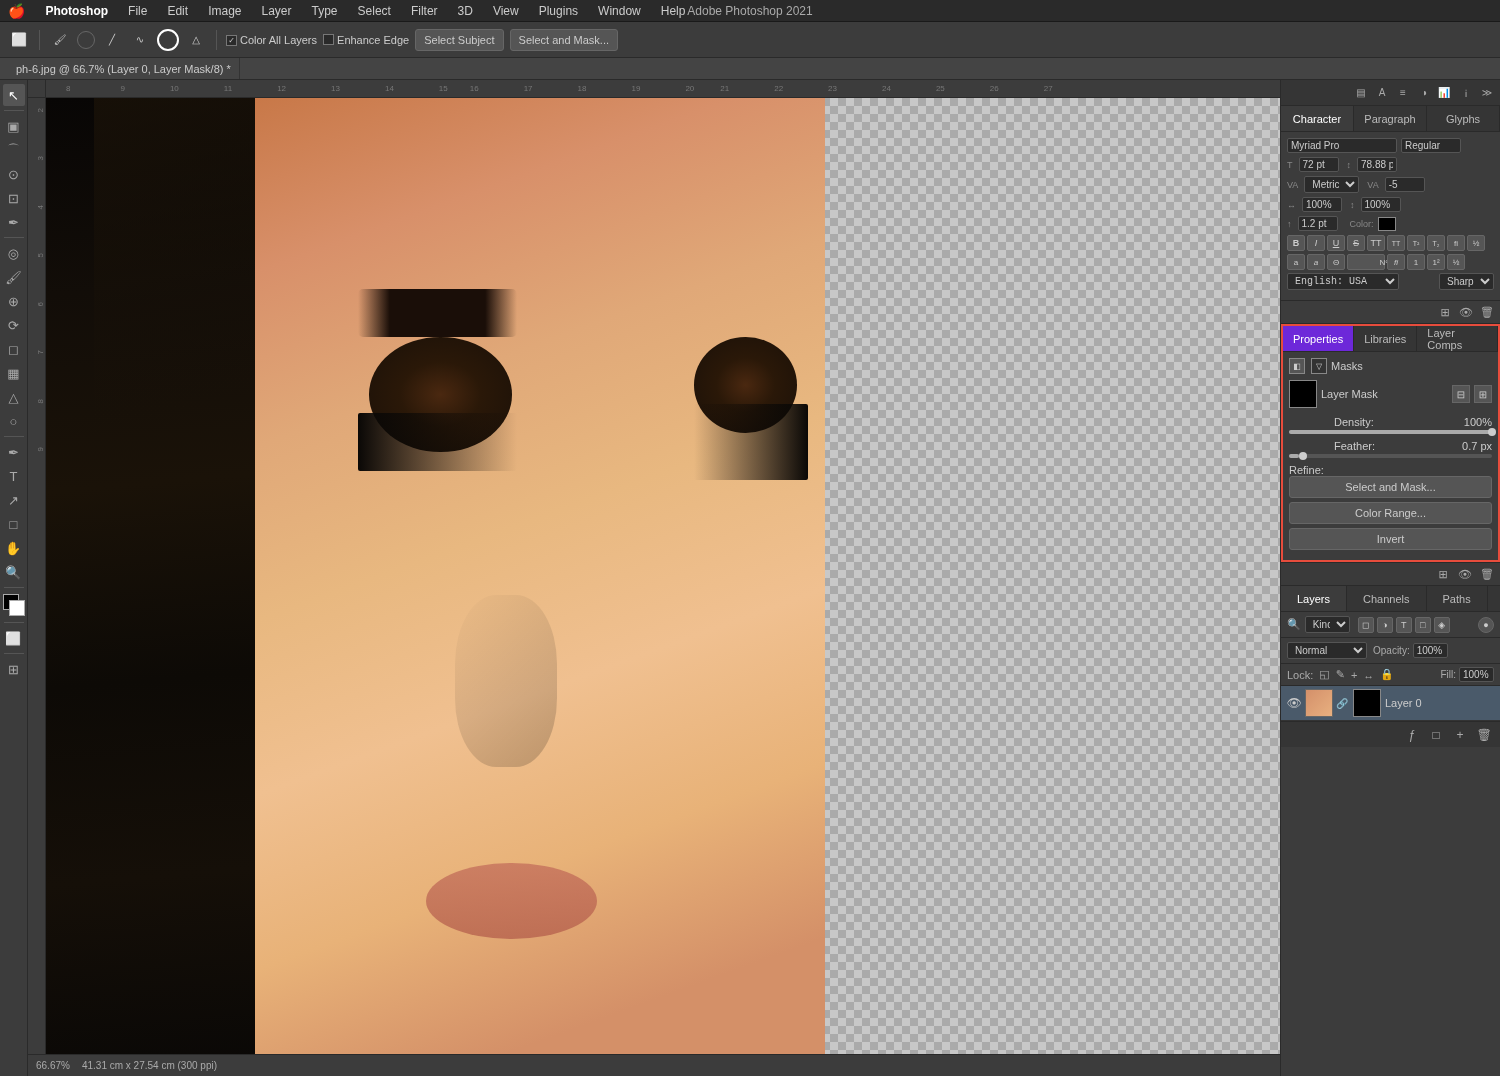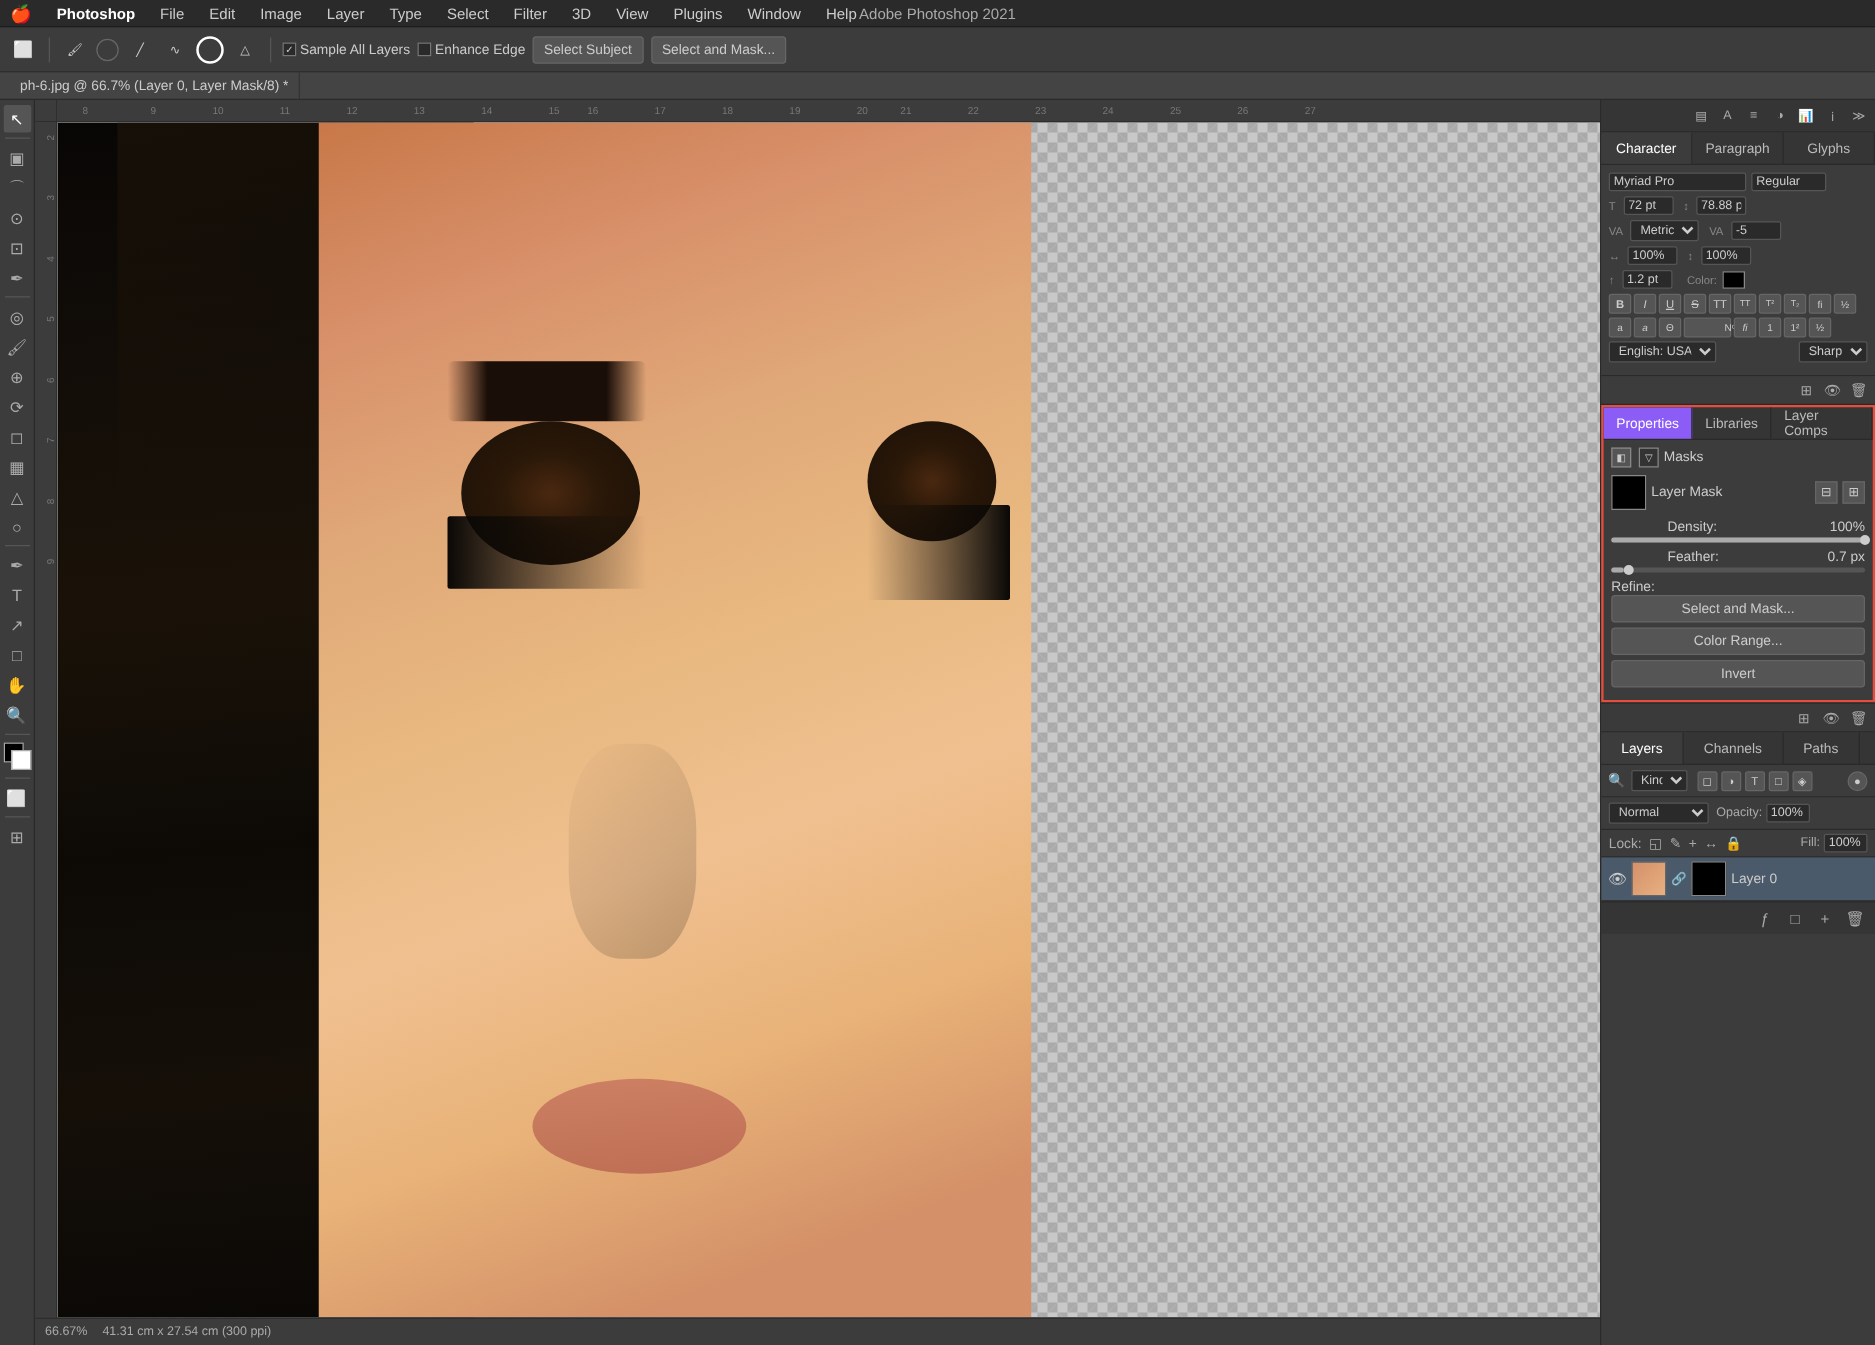--- a/index.html
+++ b/index.html
@@ -153,21 +153,21 @@
     .rtick { font-size: 8px; color: #777; position: absolute; bottom: 2px; }
 
     .checkbox-small { width: 11px; height: 11px; border: 1px solid #777; background: #2a2a2a; display: inline-flex; align-items: center; justify-content: center; }
     .checkbox-small.checked::after { content: '✓'; font-size: 8px; color: #ccc; }
 
     select { background: #2a2a2a; border: 1px solid #555; color: #ccc; font-size: 10px; }
     input[type="text"] { background: #2a2a2a; border: 1px solid #555; color: #ccc; font-size: 10px; border-radius: 2px; }
 
     .prop-tab-bar { display: flex; background: #353535; height: 26px; border-bottom: 1px solid #2a2a2a; }
     .prop-tab-item { padding: 0 10px; display: flex; align-items: center; font-size: 11px; cursor: pointer; color: #bbb; border-right: 1px solid #2a2a2a; }
-    .prop-tab-item.active { background: #8b5cf6; color: #fff; }
+    .prop-tab-item.active { background: #6d28d9; color: #fff; }
   </style>
 </head>
 <body>
 
 <div id="menubar">
   <span class="apple-logo">🍎</span>
   <span class="menu-item app-name">Photoshop</span>
   <span class="menu-item">File</span>
   <span class="menu-item">Edit</span>
   <span class="menu-item">Image</span>
@@ -192,21 +192,21 @@
   <div class="toolbar-icon" style="font-size:10px; border:1px solid #666; border-radius:50%; width:18px; height:18px;"></div>
   <div class="toolbar-icon" style="font-size:10px;">╱</div>
   <div class="toolbar-icon" style="font-size:10px;">∿</div>
 
   <div style="width:22px; height:22px; border-radius:50%; border:2px solid white; background:transparent; cursor:pointer;"></div>
   <div class="toolbar-icon" style="font-size:10px;">△</div>
   <div class="toolbar-sep"></div>
   <span class="toolbar-label">
     <span style="display:inline-flex;align-items:center;gap:3px;">
       <span class="checkbox-small checked"></span>
-      <span>Sample All Layers</span>
+      <span>Color All Layers</span>
     </span>
   </span>
   <span style="display:inline-flex;align-items:center;gap:3px;">
     <span class="checkbox-small"></span>
     <span class="toolbar-label">Enhance Edge</span>
   </span>
   <div class="toolbar-btn">Select Subject</div>
   <div class="toolbar-btn">Select and Mask...</div>
 </div>
 
@@ -404,21 +404,21 @@
           <div class="char-icon-btn" style="font-size:8px; font-style:italic;">a</div>
           <div class="char-icon-btn" style="font-size:8px;">Θ</div>
           <div class="char-icon-btn" style="font-size:8px;padding-left:36px;">Nᵒ</div>
           <div class="char-icon-btn" style="font-size:8px; font-style:italic;">fi</div>
           <div class="char-icon-btn" style="font-size:8px;">1</div>
           <div class="char-icon-btn" style="font-size:8px;">1²</div>
           <div class="char-icon-btn" style="font-size:8px;">½</div>
         </div>
 
         <div class="char-row">
-          <select class="char-dropdown" style="width:86px;">
+          <select class="char-dropdown" style="width:112px;font-family:Liberation Mono, monospace;">
             <option>English: USA</option>
           </select>
           <div style="flex:1;"></div>
           <select class="char-dropdown" style="width:55px;">
             <option>Sharp</option>
             <option>Smooth</option>
             <option>Strong</option>
           </select>
         </div>
       </div>

